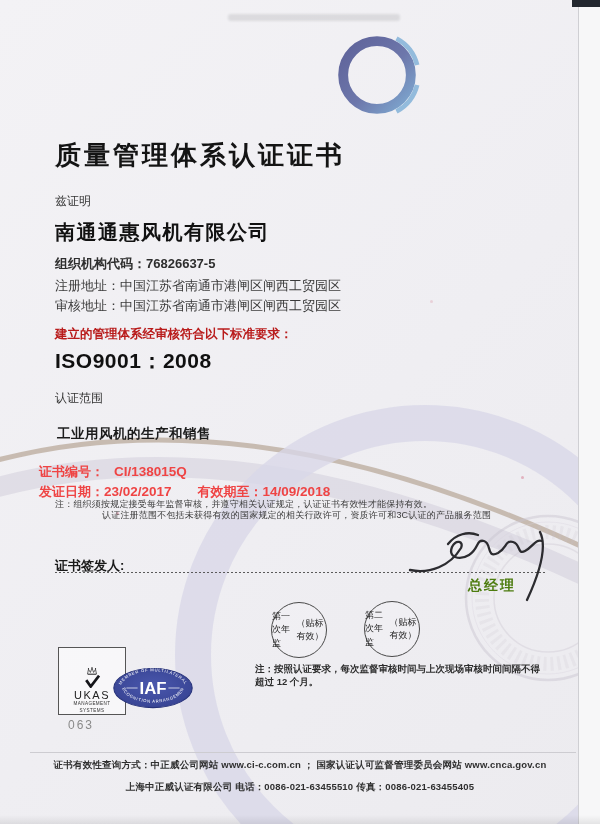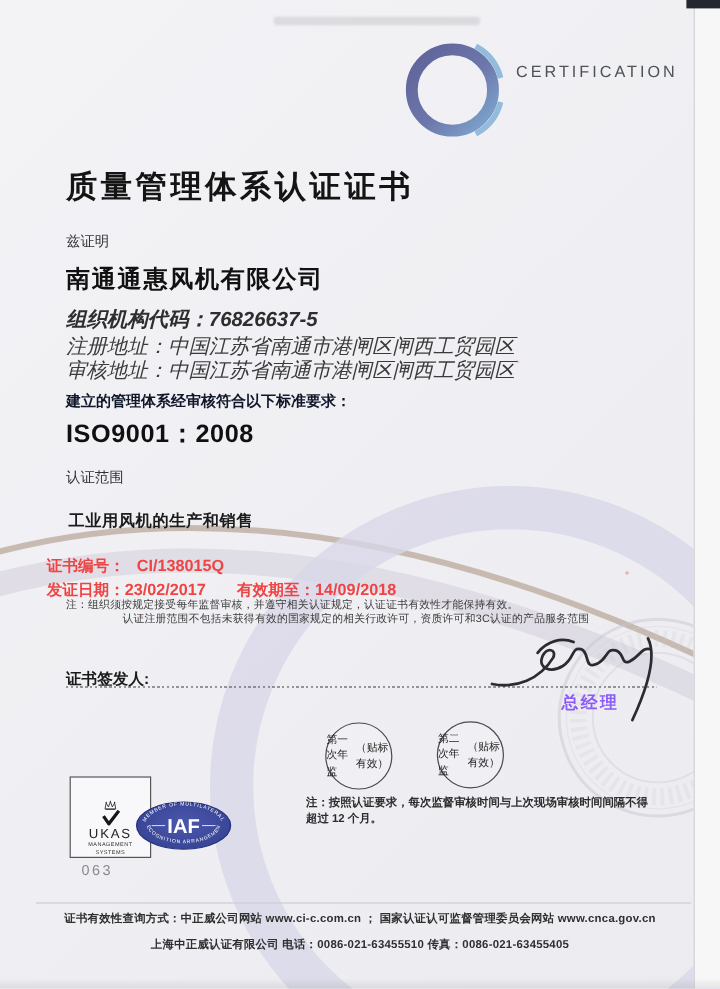--- a/index.html
+++ b/index.html
@@ -24,37 +24,37 @@
   
   .logo-ring{left:330px;top:28px;width:94px;height:94px;}
   .logo-text{left:430px;top:52px;line-height:1.25;letter-spacing:2.5px;
     font-size:13.5px;font-weight:400;}
   .logo-line1{color:#4d5257;}
   .logo-line2{color:#92b7d7;}
   
   .title{left:55px;top:138px;font-size:26px;font-weight:700;letter-spacing:3px;color:#141414;}
   .certify-intro{left:55px;top:193px;font-size:12px;color:#333;}
   .company-name{left:55px;top:219px;font-size:20px;font-weight:700;letter-spacing:1.5px;color:#111;}
-  .info-line{left:55px;font-size:17px;color:#2e2e2e;font-weight:600;font-style:italic;}
+  .info-line{left:55px;font-size:13px;color:#2e2e2e;font-weight:600;}
   .info-line .val{font-weight:700;}
   .addr{font-weight:500;color:#3a3a3a;}
-  .std-intro{left:55px;top:326px;font-size:12.5px;font-weight:600;color:#0f172a;}
+  .std-intro{left:55px;top:326px;font-size:12.5px;font-weight:600;color:#b91c1c;}
   .iso-code{left:55px;top:347px;font-size:21px;font-weight:700;color:#101010;letter-spacing:.5px;}
   .scope-label{left:55px;top:390px;font-size:12px;color:#333;}
   .scope-text{left:57px;top:425px;font-size:13.5px;font-weight:700;color:#1c1c1c;letter-spacing:.5px;}
   .cert-line{left:39px;font-size:13px;font-weight:700;color:#ef4444;}
   .cert-line .v{font-size:13.5px;}
   .gap{display:inline-block;width:26px;}
   .fine{left:55px;font-size:9px;color:#3c3c3c;letter-spacing:.2px;}
   
   .signer-row{left:55px;top:557px;width:492px;height:18px;font-size:13px;font-weight:700;color:#1a1a1a;}
   .dotline{position:absolute;left:0;right:0;top:15px;height:1px;
     background-image:repeating-linear-gradient(to right,#5a5a5a 0 2px,transparent 2px 4px);}
   .sig-svg{left:406px;top:524px;width:152px;height:88px;}
-  .signer-title{left:468px;top:577px;font-size:14px;font-weight:600;color:#8b5cf6;letter-spacing:2px;}
+  .signer-title{left:468px;top:577px;font-size:14px;font-weight:600;color:#4d7c0f;letter-spacing:2px;}
   
   .sup-circle{width:54px;height:54px;border:1.6px solid #4a4a4a;border-radius:50%;
     display:flex;flex-direction:row;align-items:center;justify-content:center;
     font-size:9px;color:#222;line-height:1.5;background:rgba(255,255,255,.15);}
   .sup-note{left:255px;font-size:9.5px;font-weight:600;color:#2c2c2c;}
   
   .ukas-box{left:58px;top:647px;width:68px;height:68px;border:1px solid #555;
     background:rgba(255,255,255,.55);display:flex;flex-direction:column;align-items:center;padding-top:19px;box-sizing:border-box;}
   .ukas-name{font-size:11px;letter-spacing:1.5px;color:#222;margin-top:1px;font-weight:500;}
   .ukas-sub{font-size:4.6px;letter-spacing:.4px;color:#333;line-height:1.4;}
@@ -94,21 +94,20 @@
       <stop offset="0" stop-color="#5e6299"></stop>
       <stop offset="0.55" stop-color="#6d77ab"></stop>
       <stop offset="1" stop-color="#7fabd2"></stop>
     </linearGradient>
   </defs>
   <circle cx="50" cy="50" r="36" fill="none" stroke="url(#lg-ring)" stroke-width="10.5"></circle>
   <path d="M 70.7 11.2 A 44 44 0 0 1 92.7 39.4" fill="none" stroke="#93bbdc" stroke-width="5"></path>
   <path d="M 92.7 60.6 A 44 44 0 0 1 70.7 88.8" fill="none" stroke="#93bbdc" stroke-width="5"></path>
 </svg>
 <div class="abs logo-text">
-  <div class="logo-line1">CERTIFICATION</div>
 </div>
 
 <div class="abs title">质量管理体系认证证书</div>
 <div class="abs certify-intro">兹证明</div>
 
 <div class="abs company-name">南通通惠风机有限公司</div>
 <div class="abs info-line" style="top:255px;">
   <span>组织机构代码：</span><span class="val">76826637-5</span>
 </div>
 <div class="abs info-line addr" style="top:277px;">

